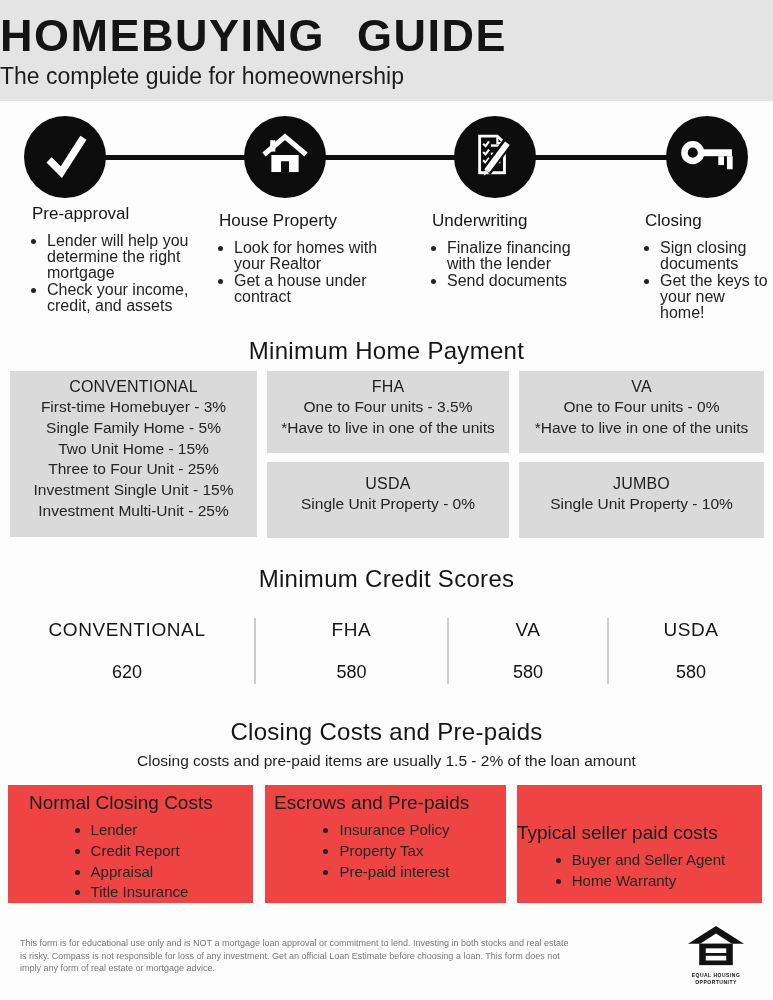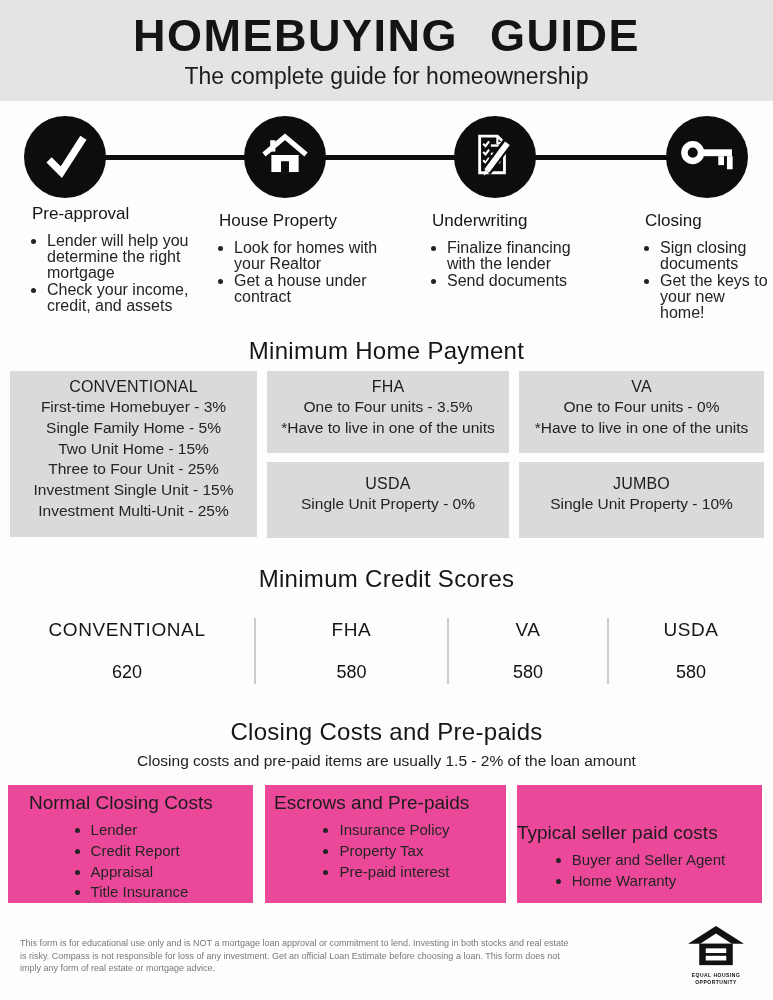--- a/index.html
+++ b/index.html
@@ -1,21 +1,21 @@
 <!DOCTYPE html>
 <html><head>
 <meta charset="utf-8">
 <style>
   * { box-sizing: border-box; }
   html, body { margin: 0; padding: 0; }
   body { width: 773px; height: 1000px; background: #fdfdfd; font-family: "Liberation Sans", sans-serif; }
   .page { position: relative; width: 773px; height: 1000px; overflow: hidden; background: #fdfdfd; }
 
   
-  .header { position: absolute; top: 0; left: 0; width: 773px; height: 101px; background: #e4e4e4; text-align: center; }
+  .header { position: absolute; top: 0; left: 0; width: 773px; height: 101px; background: #e4e4e4; text-align: left; }
   .title { margin: 0; padding-top: 13px; font-size: 45px; line-height: 1; font-weight: 800; color: #141414; letter-spacing: 1.5px; word-spacing: 18px; }
   .subtitle { margin-top: 5px; font-size: 23px; color: #1c1c1c; }
 
   
   .timeline-line { position: absolute; left: 63px; top: 155px; width: 645px; height: 5px; background: #0e0e0e; }
   .circle { position: absolute; top: 116px; width: 82px; height: 82px; border-radius: 50%; background: #0d0d0d; display: flex; align-items: center; justify-content: center; }
   .c1 { left: 24px; } .c2 { left: 244px; } .c3 { left: 454px; } .c4 { left: 666px; }
 
   .step { position: absolute; color: #1c1c1c; }
   .s1 { left: 32px; top: 204px; width: 172px; }
@@ -45,21 +45,21 @@
   
   .scores { position: absolute; left: 0; top: 618px; width: 773px; height: 66px; display: flex; }
   .score-col { display: flex; flex-direction: column; justify-content: space-between; text-align: center; padding: 1px 0; }
   .score-col.b { border-right: 2px solid #cccccc; }
   .sc1 { width: 256px; } .sc2 { width: 193px; } .sc3 { width: 160px; } .sc4 { width: 164px; }
   .score-label { font-size: 19px; letter-spacing: 0.6px; color: #161616; }
   .score-value { font-size: 18px; color: #101010; }
 
   
   .cc-sub { position: absolute; top: 752px; left: 0; width: 773px; text-align: center; font-size: 15.5px; color: #1e1e1e; }
-  .cc-box { position: absolute; top: 785px; height: 118px; background: #ec4899; color: #242424; }
+  .cc-box { position: absolute; top: 785px; height: 118px; background: #ef4444; color: #242424; }
   .cc1 { left: 8px;   width: 245px; }
   .cc2 { left: 265px; width: 241px; }
   .cc3 { left: 517px; width: 245px; }
   .cc-title { font-size: 19px; padding-top: 7px; color: #1c1c1c; }
   .cc1 .cc-title { padding-left: 21px; }
   .cc2 .cc-title { padding-left: 9px; }
   .cc3 .cc-title { padding-left: 0; margin-top: 30px; }
   .cc-list { margin: 6px auto 0; padding-left: 18px; width: fit-content; text-align: left; font-size: 15px; line-height: 20.8px; }
 
   

